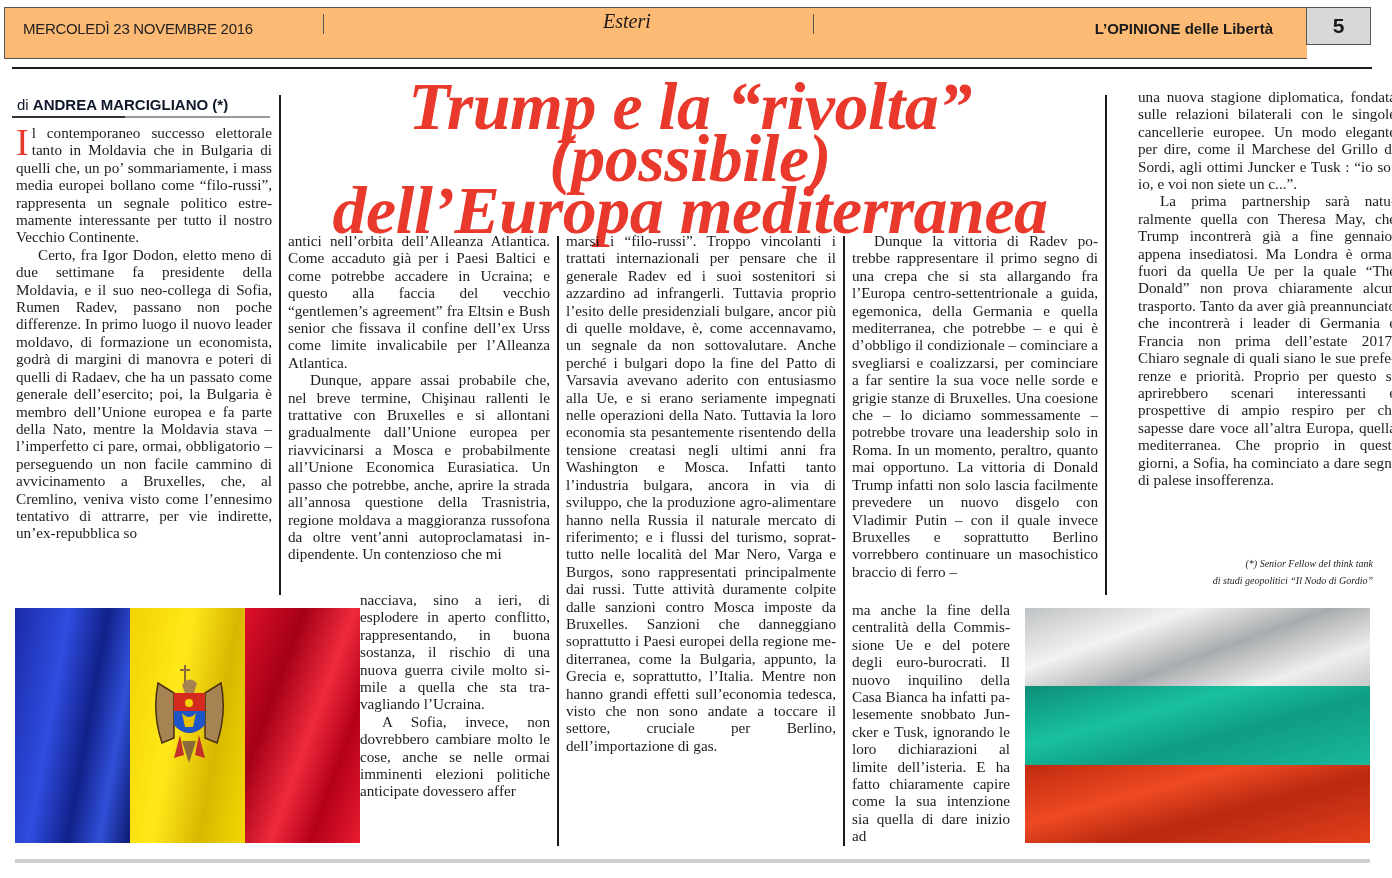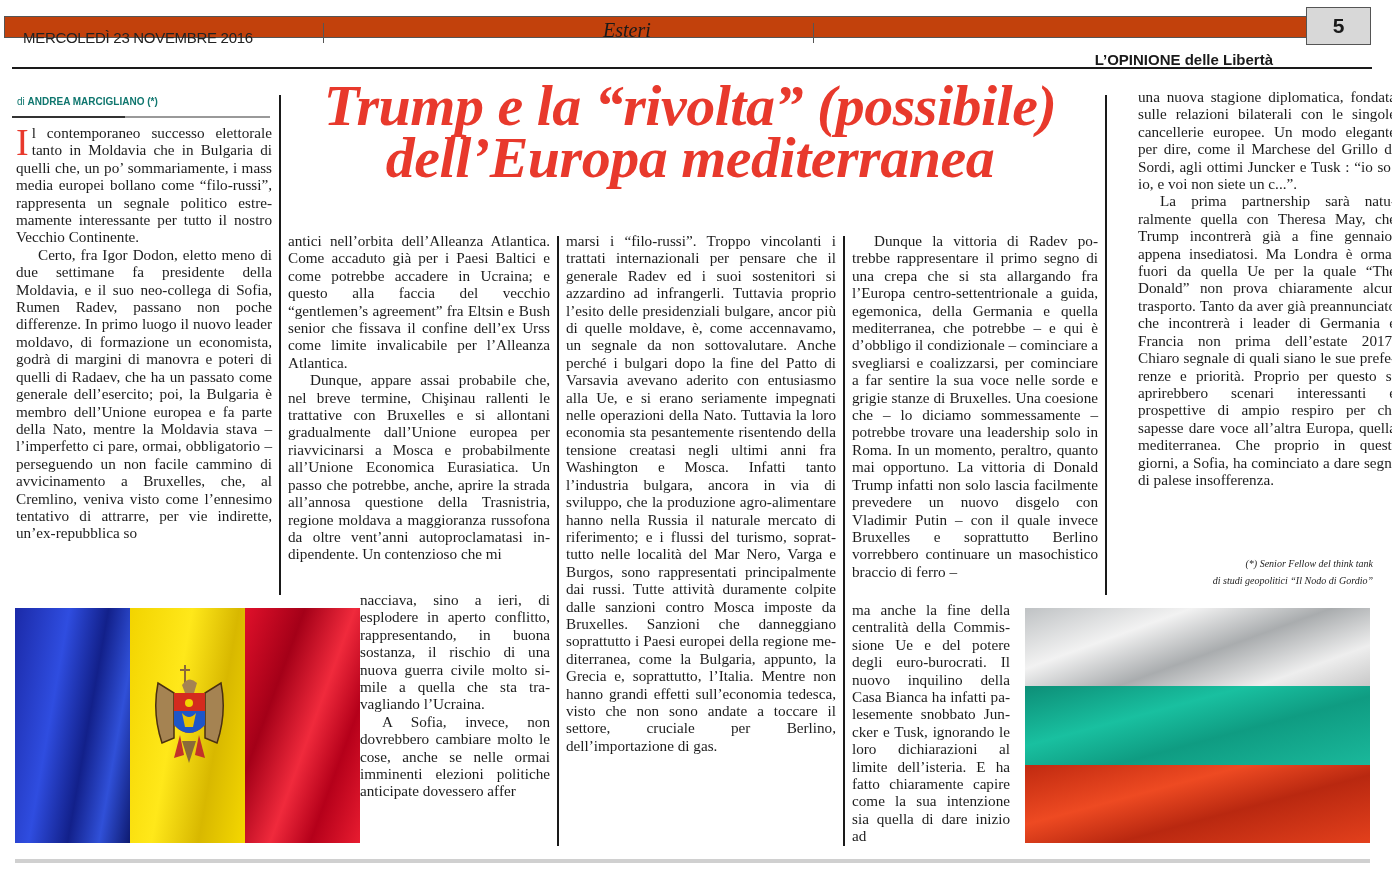--- a/index.html
+++ b/index.html
@@ -1,45 +1,45 @@
 <!DOCTYPE html>
 <html><head>
 <meta charset="utf-8">
 <style>
   * { box-sizing: border-box; margin: 0; padding: 0; }
   html, body { width: 1392px; height: 878px; background: #ffffff; overflow: hidden; }
   body { position: relative; font-family: "Liberation Serif", "DejaVu Serif", serif; color: #1a1a1a; }
 
   
-  .header { position: absolute; left: 4px; top: 16px; width: 1303px; height: 22px;
-            border: 1px solid #555; border-right: none; background: #c2410c; }
+  .header { position: absolute; left: 4px; top: 7px; width: 1303px; height: 52px;
+            border: 1px solid #555; border-right: none; background: #fdba74; }
   .header .date { position: absolute; left: 18px; top: 12px; font-family: "Liberation Sans", sans-serif;
                   font-size: 15px; letter-spacing: -0.3px; color: #222; }
   .header .sep { position: absolute; top: 6px; width: 1px; height: 20px; background: #555; }
   .header .section { position: absolute; left: 598px; top: 2px; font-family: "Liberation Serif", serif;
                      font-style: italic; font-size: 20px; color: #1a1a1a; }
   .header .paper { position: absolute; right: 34px; top: 12px; font-family: "Liberation Sans", sans-serif;
-                   font-weight: bold; font-size: 15px; color: #1a1a1a; margin-top: 22px; }
+                   font-weight: bold; font-size: 15px; color: #1a1a1a; }
   .pagebox { position: absolute; left: 1306px; top: 7px; width: 65px; height: 38px; background: #d8d8d8;
              border: 1px solid #555; font-family: "Liberation Sans", sans-serif; font-weight: bold;
              font-size: 21px; text-align: center; line-height: 36px; color: #1a1a1a; }
 
   .rule-top { position: absolute; left: 12px; top: 67px; width: 1360px; height: 2px; background: #1a1a1a; }
 
   
   .byline { position: absolute; left: 17px; top: 96px; font-family: "Liberation Sans", sans-serif;
-            font-size: 10px; color: #0f766e; text-align: right; }
+            font-size: 15px; color: #0f172a; text-align: right; }
   .byline b { font-weight: bold; }
   .byline-rule { position: absolute; left: 12px; top: 116px; width: 188px; height: 2px; background: #333; }
   .byline-rule2 { position: absolute; left: 125px; top: 116px; width: 145px; height: 2px; background: #999; }
 
   
   .headline { position: absolute; left: 270px; top: 80px; width: 840px; text-align: center;
               font-family: "Liberation Serif", serif; font-style: italic; color: #e8392c;
-              font-size: 58px; line-height: 52px; letter-spacing: -0.5px; }
+              font-size: 68px; line-height: 52px; letter-spacing: -0.5px; }
 
   
   .col { position: absolute; font-size: 15.2px; line-height: 17.4px; text-align: justify;
          hyphens: manual; color: #1c1c1c; }
   .col p { text-indent: 0; }
   .col p.indent { text-indent: 22px; }
   .col1 { left: 16px; top: 124px; width: 256px; }
   .col2 { left: 288px; top: 232px; width: 262px; }
   .col2b { left: 360px; top: 591px; width: 190px; }
   .col3 { left: 566px; top: 232px; width: 270px; }

